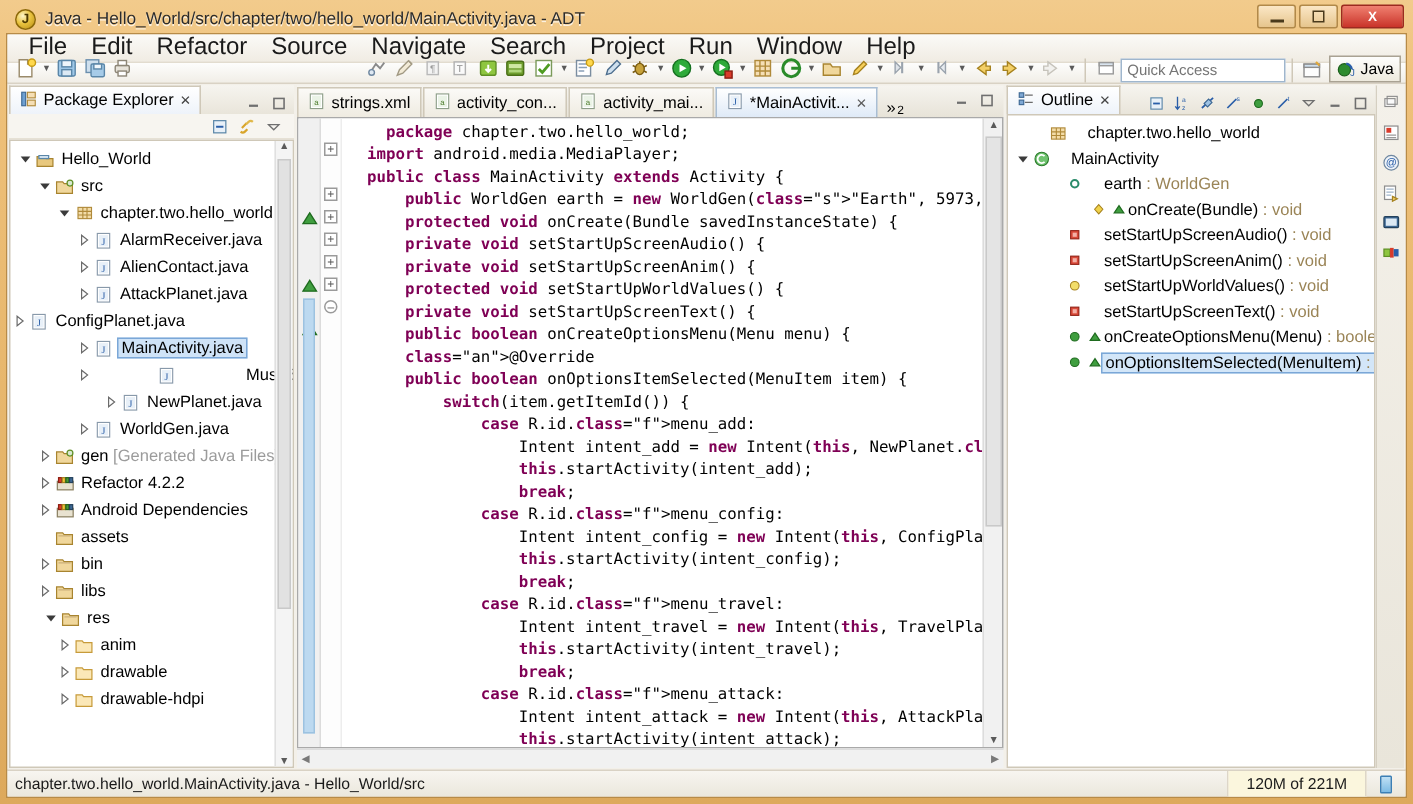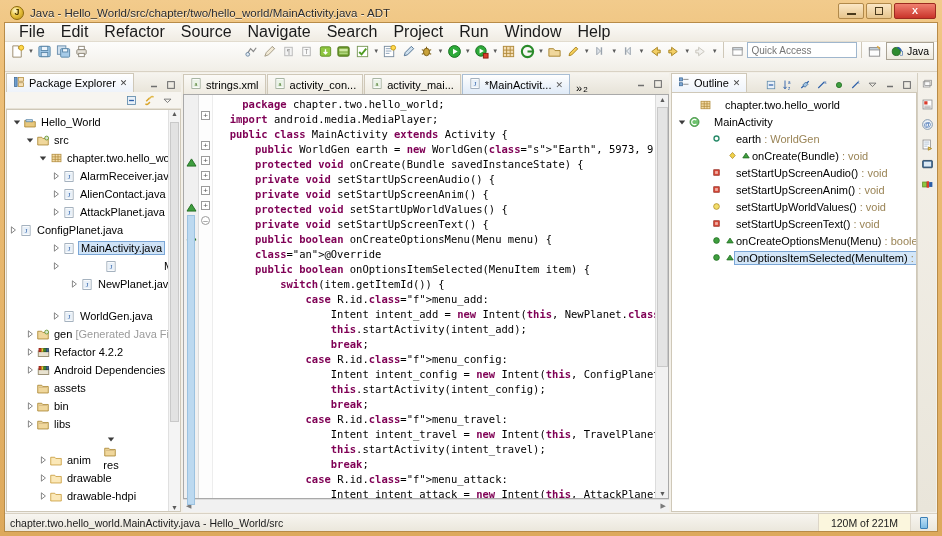--- a/index.html
+++ b/index.html
@@ -58,21 +58,21 @@
   
   .menubar {
     height:19px; display:flex; align-items:center; padding-left:6px;
     background:linear-gradient(to bottom,#fbfaf7,#f0ece3);
     border-bottom:1px solid #e2dccf;
   }
   .menubar .mi { padding:1px 8px; font-size:16px; color:#1a1a1a; }
 
   
   .toolbar {
-    height:30px; display:flex; align-items:flex-start; gap:0px; padding:0 3px;
+    height:14px; display:flex; align-items:flex-end; gap:0px; padding:0 3px;
     background:linear-gradient(to bottom,#fdfdfc,#f1eee7);
     border-bottom:1px solid #d9d2c4;
     position:relative;
   }
   .tbtn { width:19px;height:19px;display:inline-flex;align-items:center;justify-content:center; }
   .tsep { width:1px;height:16px;background:#cfc8b8;margin:0 4px; }
   .tarrow { width:9px;height:18px;display:inline-flex;align-items:center;justify-content:center;font-size:6px;color:#5a5a5a; }
   .spacer { flex:1; }
   .quickaccess {
     width:110px;height:16px;border:1px solid #9fb6cd;background:#fff;
@@ -408,21 +408,21 @@
             <circle cx="6.5" cy="8" r="5" fill="#2e8b2e" stroke="#1b5f1b"></circle>
             <path d="M8 3c2.5.5 4 2 4.5 4.5" stroke="#2a5ea8" stroke-width="2" fill="none"></path>
             <text x="11" y="13" font-size="8" fill="#2a5ea8">J</text>
           </svg>
         <span>Java</span>
       </div>
     </div>
 
     <div class="body">
 
-      <div class="view" style="width:175px">
+      <div class="view" style="width:190px">
         <div class="viewtabrow">
           <div class="viewtab active">
             <span>
               <svg width="12" height="12" viewBox="0 0 16 16">
                   <rect x="2" y="2" width="3.5" height="12" fill="#6d9fd1" stroke="#3c6793"></rect>
                   <rect x="7" y="2" width="7" height="5" fill="#f5dfb6" stroke="#b08a3a"></rect>
                   <rect x="7" y="9" width="7" height="5" fill="#f5dfb6" stroke="#b08a3a"></rect>
                 </svg>
             </span>
             <span>Package Explorer</span>
@@ -602,21 +602,21 @@
                 </span>
                 <span class="tico">
                   <svg width="12" height="13" viewBox="0 0 16 16">
                     <rect x="2.5" y="1.5" width="11" height="13" fill="#fff" stroke="#8899aa"></rect>
                     <rect x="4" y="3" width="8" height="10" fill="#e8f0f8"></rect>
                     <text x="8" y="11.5" font-size="9" text-anchor="middle" fill="#2a5ea8" font-family="Liberation Serif,serif">J</text>
                   </svg>
                 </span>
                 <span class="tlabel">NewPlanet.java</span>
               </div>
-              <div class="trow" style="padding-left: 43px; margin-top: 14px;">
+              <div class="trow" style="padding-left: 43px;">
                 <span class="twist">
                   <svg width="8" height="8" viewBox="0 0 10 10">
                     <path d="M3 1v8l5-4z" fill="none" stroke="#6b6b6b"></path>
                   </svg>
                 </span>
                 <span class="tico">
                   <svg width="12" height="13" viewBox="0 0 16 16">
                     <rect x="2.5" y="1.5" width="11" height="13" fill="#fff" stroke="#8899aa"></rect>
                     <rect x="4" y="3" width="8" height="10" fill="#e8f0f8"></rect>
                     <text x="8" y="11.5" font-size="9" text-anchor="middle" fill="#2a5ea8" font-family="Liberation Serif,serif">J</text>
@@ -703,21 +703,21 @@
                   </svg>
                 </span>
                 <span class="tico">
                   <svg width="14" height="13" viewBox="0 0 16 16">
                     <path d="M1.5 4h5l1.2 1.5h6.8v8h-13z" fill="#f0d79c" stroke="#a8842f"></path>
                     <path d="M3 6.5h10" stroke="#cbb07a"></path>
                   </svg>
                 </span>
                 <span class="tlabel">libs</span>
               </div>
-              <div class="trow" style="padding-left: 35px; flex-direction: column;">
+              <div class="trow" style="padding-left: 21px;">
                 <span class="twist">
                   <svg width="8" height="8" viewBox="0 0 10 10">
                     <path d="M1 3h8L5 8z" fill="#3b3b3b"></path>
                   </svg>
                 </span>
                 <span class="tico">
                   <svg width="14" height="13" viewBox="0 0 16 16">
                     <path d="M1.5 4h5l1.2 1.5h6.8v8h-13z" fill="#f0d79c" stroke="#a8842f"></path>
                     <path d="M3 6.5h10" stroke="#cbb07a"></path>
                   </svg>

